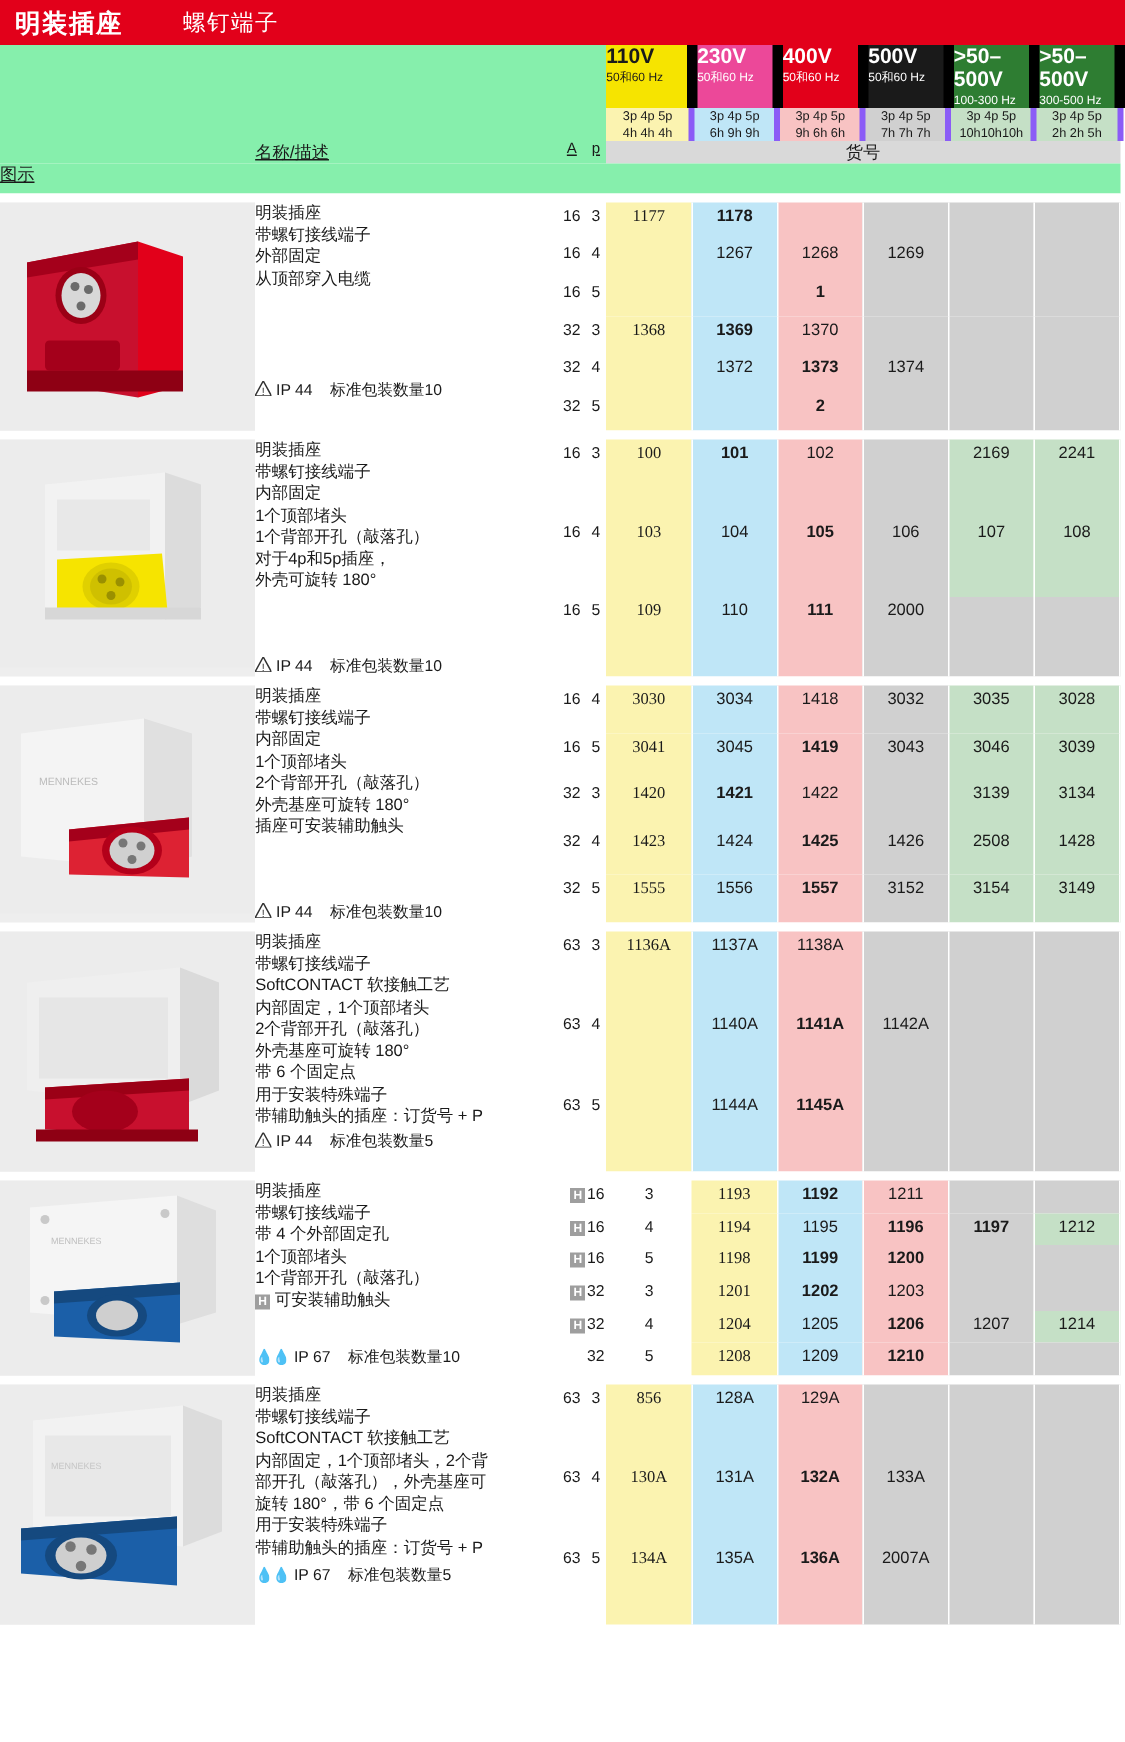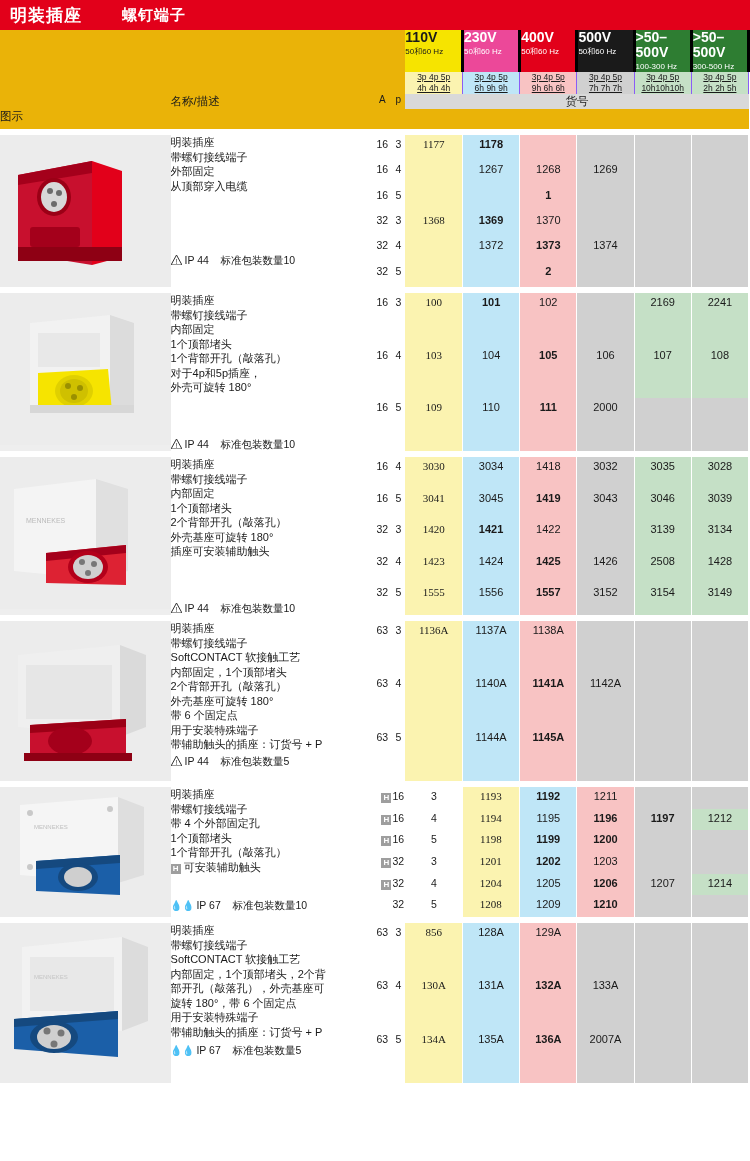--- a/index.html
+++ b/index.html
@@ -13,54 +13,53 @@
     overflow:hidden;
   }
   .page { position:relative; width:750px; height:1161px; }
 
   
   .titlebar {
     height:30px; background:#e2001a; color:#ffffff;
     display:flex; align-items:center;
   }
   .titlebar .t1 { font-size:17px; font-weight:bold; margin-left:10px; letter-spacing:1px; }
-  .titlebar .t2 { font-size:15px; font-weight:bold; margin-left:40px; letter-spacing:1px; }
+  .titlebar .t2 { font-size:15px; font-weight:normal; margin-left:40px; letter-spacing:1px; }
 
   .subtitle { font-size:11.5px; padding:7px 0 7px 10px; color:#1a1a1a; }
 
   
   table.main { border-collapse:collapse; width:750px; table-layout:fixed; }
   table.main td, table.main th { padding:0; vertical-align:top; }
 
   
   .c-img   { width:170px; }
   .c-desc  { width:202px; }
   .c-a     { width:18px; }
   .c-p     { width:14px; }
   .c-v     { width:57px; }
 
   
-  .hdr-grey { background:#eab308; }
+  .hdr-grey { background:#86efac;text-decoration:underline; }
 
   .volt {
     color:#1a1a1a; text-align:left; padding:4px 4px 2px 4px; height:42px;
-    border-right:3px solid #000000;
+    border-right:7px solid #000000;
   }
   .volt .v { font-size:14px; font-weight:bold; line-height:15px; }
   .volt .hz { font-size:8px; line-height:10px; margin-top:2px; }
   .v110 { background:#f6e400; }
   .v230 { background:#ec4899; color:#ffffff; }
   .v400 { background:#e2001a; color:#ffffff; }
   .v500 { background:#1a1a1a; color:#ffffff; }
   .v50  { background:#2e7d32; color:#ffffff; }
 
   .poles {
     font-size:8.5px; text-align:center; line-height:11px; padding:2px 1px;
-    border-right:1px solid #8b5cf6;
-    text-decoration:underline;
+    border-right:4px solid #8b5cf6;
   }
   .p110 { background:#fbf3b0; }
   .p230 { background:#bfe6f7; }
   .p400 { background:#f8c3c3; }
   .p500 { background:#d0d0d0; }
   .p50  { background:#c5e0c6; }
 
   .lbl-left { font-size:11.5px; padding:4px 0 4px 10px; vertical-align:bottom; }
   .lbl-mid  { font-size:11.5px; padding:4px 0 4px 4px; vertical-align:bottom; }
   .lbl-c    { font-size:10px; text-align:center; vertical-align:bottom; padding-bottom:4px; }

